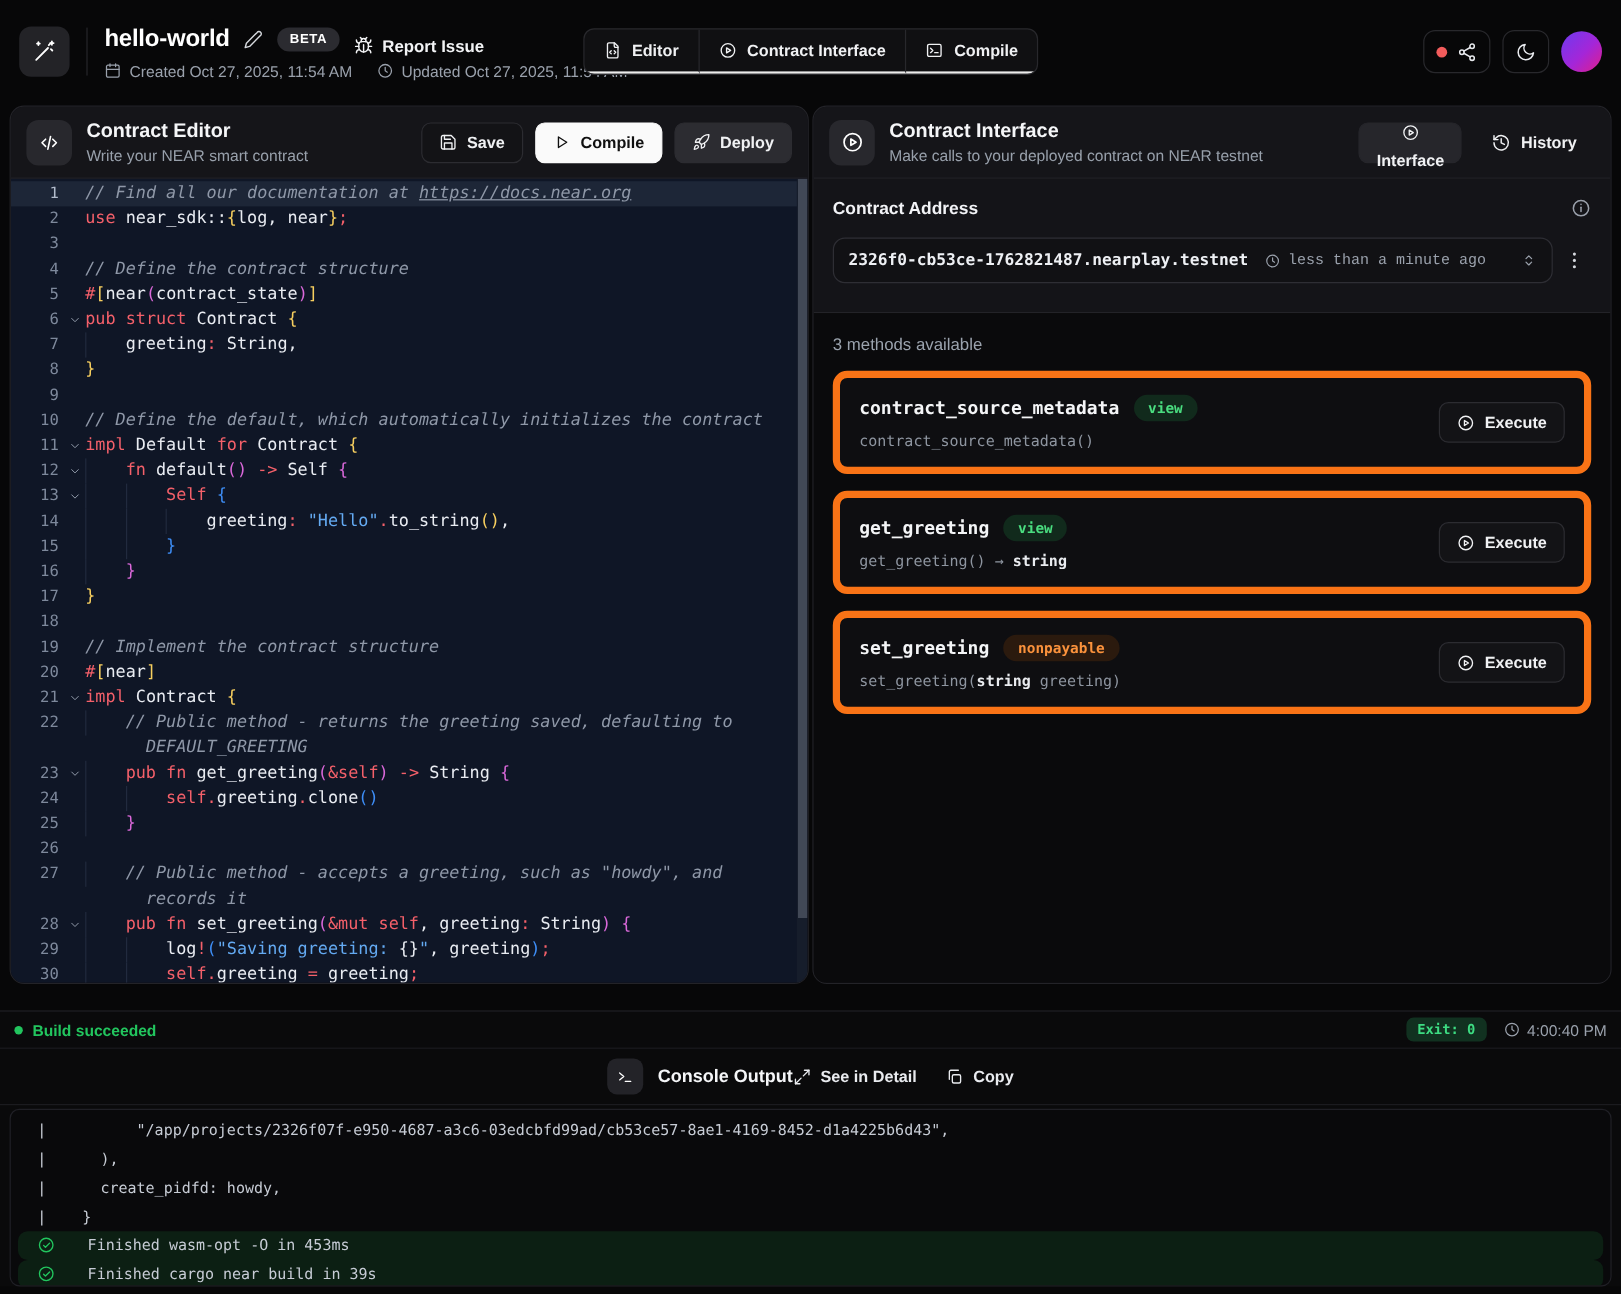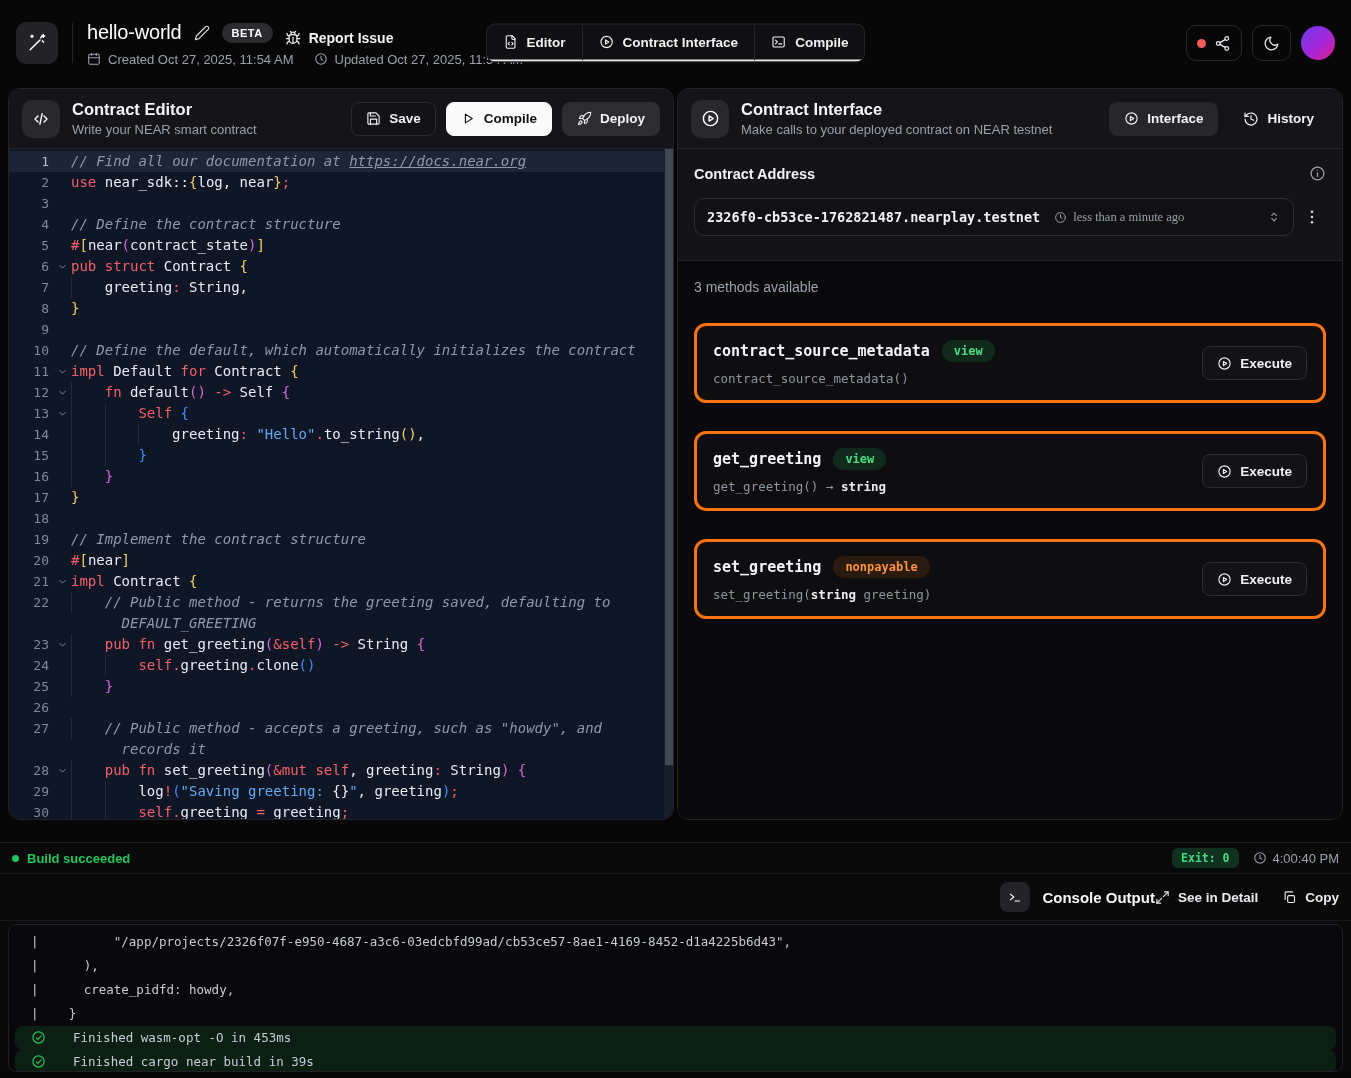--- a/index.html
+++ b/index.html
@@ -6,21 +6,21 @@
   html,body { width:1351px; height:1078px; overflow:hidden; background:#070708; color:#e9ebef;
               font-family:"Liberation Sans", sans-serif; }
   svg { display:block; }
 
   
   .topbar { height:86px; display:flex; align-items:center; padding:0 16px; position:relative; }
   .tb-left { display:flex; align-items:center; gap:14px; }
   .logo { width:42px; height:42px; border-radius:10px; background:#232327; display:flex; align-items:center; justify-content:center; color:#fff; cursor:pointer; }
   .tb-divider { width:1px; height:40px; background:#26262a; }
   .tb-row1 { display:flex; align-items:center; gap:12px; }
-  .tb-row1 h1 { font-size:20px; font-weight:400; color:#fff; letter-spacing:-0.2px; }
+  .tb-row1 h1 { font-size:20px; font-weight:700; color:#fff; letter-spacing:-0.2px; }
   .edit-ic { color:#d6d9de; cursor:pointer; }
   .beta { background:#2b2b30; color:#fff; font-size:11px; font-weight:700; letter-spacing:.5px; padding:4px 10px; border-radius:999px; }
   .report { display:flex; align-items:center; gap:8px; font-size:14px; font-weight:600; color:#f2f3f5; cursor:pointer;margin-top:10px; }
   .tb-row2 { display:flex; gap:20px; margin-top:6px; }
   .meta { display:flex; align-items:center; gap:7px; color:#9aa1ac; font-size:13px; }
 
   .tabs { position:absolute; left:50%; top:50%; transform:translate(-50%,-50%); display:flex;
           border:1px solid #28282c; border-radius:9px; overflow:hidden; background:#101012;text-align:center; }
   .tab { display:flex; align-items:center; gap:9px; padding:0 16px; height:37px; font-size:13.5px; font-weight:600;
          color:#f0f1f3; border-bottom:2px solid #ececec; border-right:1px solid #28282c; cursor:pointer; }
@@ -38,21 +38,21 @@
   .phead { height:60px; flex:none; display:flex; align-items:center; gap:12px; padding:0 13px; background:#151519; border-bottom:1px solid #232328; }
   .chip { width:38px; height:38px; flex:none; border-radius:10px; background:#28282d; display:flex; align-items:center; justify-content:center; color:#fff; }
   .ptitles h2 { font-size:16.5px; font-weight:700; color:#f5f6f8; }
   .psub { font-size:13px; color:#98a0ab; margin-top:3px; }
   .pactions { margin-left:auto; display:flex; align-items:center; gap:10px; }
   .btn { height:34px; display:inline-flex; align-items:center; gap:8px; padding:0 14px; border-radius:8px;
          font-size:13.5px; font-weight:600; color:#f0f1f3; background:#131316; border:1px solid #2c2c31;
          font-family:inherit; cursor:pointer; }
   .btn-compile { background:#fafafa; color:#101010; border-color:#fafafa; }
   .btn-deploy  { background:#2c2c31; border-color:#2c2c31; }
-  .btn-soft    { background:#26262b; border-color:#26262b; }
+  .btn-soft    { background:#26262b; border-color:#26262b;flex-direction:column; }
   .btn-ghost   { background:transparent; border-color:transparent; }
 
   
   .code { flex:1; position:relative; background:#0f1626; font-family:"DejaVu Sans Mono", monospace; font-size:14px; padding-top:2px; overflow:hidden; }
   .crow { display:flex; height:21px; line-height:21px; white-space:pre; }
   .crow.active { background:#1d2637; }
   .lnum { flex:none; width:44px; text-align:right; color:#7e899c; font-size:13px; padding-right:4px; }
   .crow.active .lnum { color:#b2bccc; }
   .lfold { flex:none; width:18px; display:flex; align-items:center; justify-content:center; color:#939cab; cursor:pointer; }
   .lcode { flex:1; color:#e9ecf2; }
@@ -70,45 +70,45 @@
   .sthumb { position:absolute; top:0; left:1px; right:0; height:92%; background:#414856; cursor:grab; }
 
   
   .iface-top { background:#141418; border-bottom:1px solid #232328; padding:16px 16px 24px; }
   .addr-head { display:flex; justify-content:space-between; align-items:center; color:#f2f3f6; font-size:14.5px; font-weight:700; }
   .info-ic { color:#9aa0ab; cursor:pointer; }
   .addr-row { margin-top:16px; display:flex; align-items:center; gap:4px; }
   .addr-select { flex:1; height:38px; border:1px solid #2e2e34; border-radius:10px; background:#111114;
                  display:flex; align-items:center; padding:0 12px; gap:14px; cursor:pointer; }
   .addr-text { font-family:"DejaVu Sans Mono", monospace; font-size:13.5px; font-weight:600; color:#eef0f4; }
-  .addr-age { display:flex; align-items:center; gap:6px; color:#9aa1ac; font-family:Liberation Serif, serif; font-size:12.5px; }
+  .addr-age { display:flex; align-items:center; gap:6px; color:#9aa1ac; font-family:Liberation Mono, monospace; font-size:12.5px; }
   .addr-chev { margin-left:auto; color:#9aa1ac; }
   .kebab-btn { width:28px; height:38px; display:flex; align-items:center; justify-content:center; color:#d6d9de; cursor:pointer; }
 
   .methods { flex:1; background:#0a0a0c; padding:14px 16px; overflow:hidden; }
   .m-count { color:#9ba3ae; font-size:14px; margin:4px 0 14px; }
-  .mcard { border:3px solid #f97316; background:#0e0e11; border-radius:12px; padding:14px 16px; margin-bottom:14px;
-           display:flex; justify-content:space-between; align-items:center;margin-top:28px; }
+  .mcard { border:6px solid #f97316; background:#0e0e11; border-radius:12px; padding:14px 16px; margin-bottom:14px;
+           display:flex; justify-content:space-between; align-items:center; }
   .m-name-row { display:flex; align-items:center; gap:12px; }
   .m-name { font-family:"DejaVu Sans Mono", monospace; font-size:15px; font-weight:700; color:#f4f5f7; }
   .badge { font-family:"DejaVu Sans Mono", monospace; font-size:12px; font-weight:700; padding:4px 12px; border-radius:999px; }
   .badge.view { color:#4ade80; background:#112a1c; }
   .badge.nonpayable { color:#fb923c; background:#2b1a0e; }
   .m-sig { margin-top:9px; font-family:"DejaVu Sans Mono", monospace; font-size:12.5px; color:#8e95a0; }
   .m-sig b { color:#e9ebef; font-weight:700; }
 
   
   .bottom { margin-top:22px; border-top:1px solid #202025; background:#0a0a0b; }
   .build-row { height:31px; display:flex; justify-content:space-between; align-items:center; padding:0 12px; border-bottom:1px solid #1b1b1f; }
   .bl-left { display:flex; align-items:center; gap:8px; color:#22c55e; font-size:13px; font-weight:600; }
   .gdot { width:7px; height:7px; border-radius:50%; background:#22c55e; }
   .bl-right { display:flex; align-items:center; gap:14px; }
   .exit { background:#113120; color:#3ddc82; font-family:"DejaVu Sans Mono", monospace; font-size:11.5px; font-weight:700; padding:3px 9px; border-radius:6px; }
   .btime { display:flex; align-items:center; gap:6px; color:#9aa1ac; font-size:13px; }
-  .console-head { height:47px; display:flex; justify-content:flex-end; align-items:center; padding:0 12px; border-bottom:1px solid #1b1b1f; }
+  .console-head { height:47px; display:flex; justify-content:center; align-items:center; padding:0 12px; border-bottom:1px solid #1b1b1f; }
   .ch-left { display:flex; align-items:center; gap:12px; }
   .tchip { width:30px; height:30px; border-radius:8px; background:#232328; color:#fff; display:flex; align-items:center; justify-content:center; }
   .ch-title { font-size:15px; font-weight:700; color:#f5f6f8; }
   .ch-right { display:flex; align-items:center; gap:24px; }
   .ch-act { display:flex; align-items:center; gap:8px; font-size:13.5px; font-weight:600; color:#e9ebef; cursor:pointer; }
   .console-body { margin:3px 8px 8px; border:1px solid #202026; border-radius:8px; background:#09090b; padding:5px 0;
                   font-family:"DejaVu Sans Mono", monospace; font-size:12.5px; color:#c7ccd5; height:148px; overflow:hidden; }
   .cline { height:24px; line-height:24px; white-space:pre; padding-left:22px; position:relative; }
   .cline.ok { background:#0c1f13; margin:0 6px; border-radius:8px; padding-left:58px; }
   .cline.ok .okic { position:absolute; left:16px; top:4px; color:#22c55e; }

